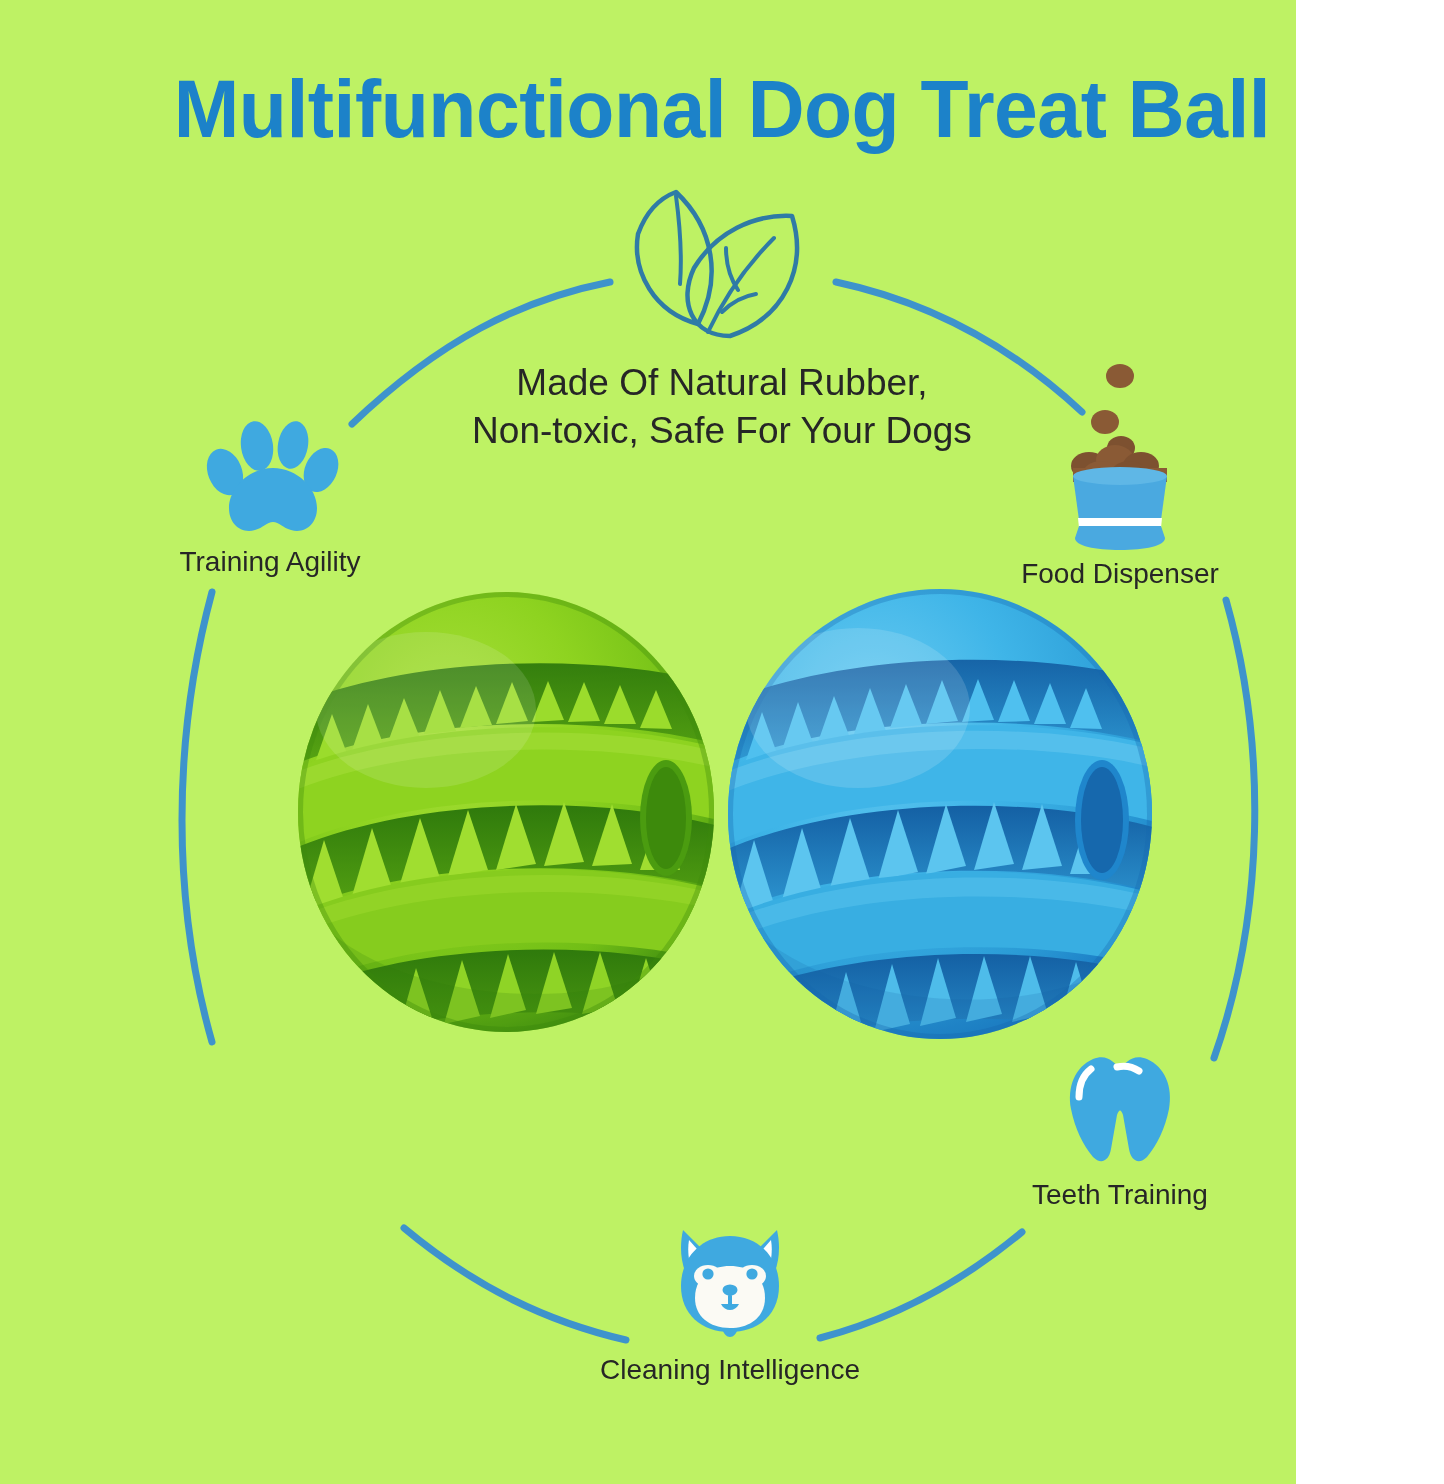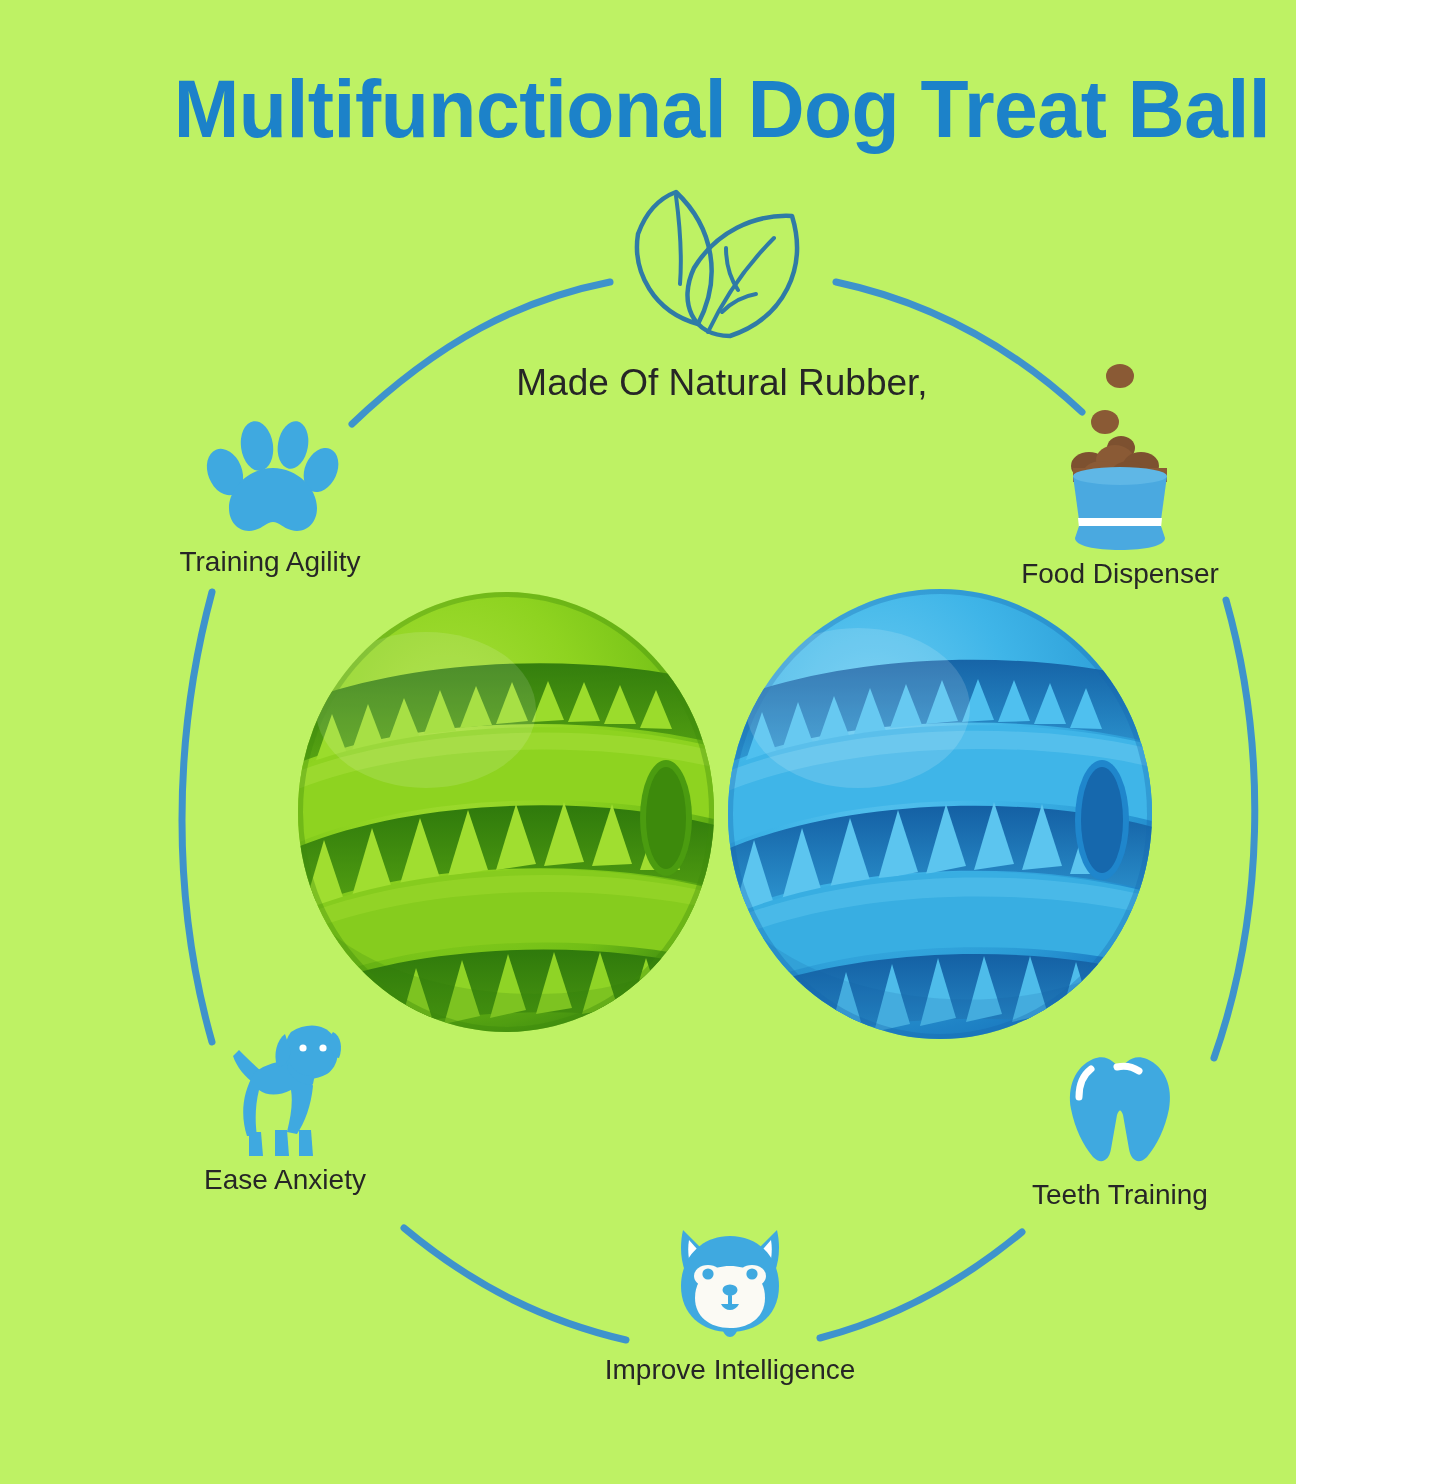--- a/index.html
+++ b/index.html
@@ -113,20 +113,21 @@
         <path d="M 52 10 C 56 40 58 72 56 98" fill="none" stroke="#2f7ba6" stroke-width="4" stroke-linecap="round"></path>
 
         <path d="M 168 30 C 184 82 160 132 106 150 C 68 150 54 116 70 82 C 92 46 130 28 168 30 Z" fill="none" stroke="#2f7ba6" stroke-width="4.5" stroke-linejoin="round"></path>
         <path d="M 150 52 C 124 78 102 108 84 146" fill="none" stroke="#2f7ba6" stroke-width="4" stroke-linecap="round"></path>
         <path d="M 102 62 C 102 78 106 92 114 104" fill="none" stroke="#2f7ba6" stroke-width="4" stroke-linecap="round"></path>
         <path d="M 132 108 C 120 110 108 116 98 126" fill="none" stroke="#2f7ba6" stroke-width="4" stroke-linecap="round"></path>
       </svg>
     </span>
     <div class="f-label-block">
       <div>Made Of Natural Rubber,</div>
+      <div>Non-toxic, Safe For Your Dogs</div>
     </div>
   </div>
 
   <div class="feature" id="feat-agility">
     <span class="icon-wrap">
       <svg width="150" height="122" viewBox="0 0 150 122">
         <ellipse cx="30" cy="52" rx="17" ry="24" transform="rotate(-22 30 52)" fill="#3fa9e0"></ellipse>
         <ellipse cx="62" cy="26" rx="16" ry="25" transform="rotate(-8 62 26)" fill="#3fa9e0"></ellipse>
         <ellipse cx="98" cy="25" rx="15" ry="24" transform="rotate(10 98 25)" fill="#3fa9e0"></ellipse>
         <ellipse cx="126" cy="50" rx="16" ry="23" transform="rotate(24 126 50)" fill="#3fa9e0"></ellipse>
@@ -158,49 +159,20 @@
         <path d="M 63 162 L 147 162 L 146 172 L 64 172 Z" fill="#ffffff"></path>
 
         <path d="M 64 170 L 146 170 L 150 182 C 150 190 130 194 105 194
                  C 80 194 60 190 60 182 Z" fill="#4aa9e0"></path>
         <ellipse cx="105" cy="120" rx="47" ry="9" fill="#5fb7e6"></ellipse>
       </svg>
     </span>
     <span class="f-label">Food Dispenser</span>
   </div>
 
-  <div class="feature" id="feat-anxiety">
-    <span class="icon-wrap">
-      <svg width="144" height="150" viewBox="0 0 144 150">
-
-        <path d="M 26 40 C 34 48 44 58 54 66 L 48 78 C 34 70 24 58 20 46 Z" fill="#3fa9e0"></path>
-
-        <path d="M 42 62 C 56 52 74 48 92 52 L 100 76 C 98 96 92 112 84 124
-                 L 74 122 C 78 106 80 92 78 80 C 66 86 54 86 46 80
-                 C 42 96 42 112 44 126 L 34 126 C 28 108 28 84 42 62 Z" fill="#3fa9e0"></path>
-
-        <path d="M 78 22 C 94 12 112 14 120 26 C 128 38 126 56 114 64
-                 C 100 72 84 70 76 58 C 70 48 70 32 78 22 Z" fill="#3fa9e0"></path>
-
-        <path d="M 72 24 C 64 30 60 44 64 56 C 70 58 76 52 78 42 Z" fill="#3fa9e0"></path>
-
-        <path d="M 120 22 C 128 26 130 38 126 48 C 120 48 116 38 116 28 Z" fill="#3fa9e0"></path>
-
-        <path d="M 76 52 C 82 64 94 68 102 64 L 100 74 C 88 76 78 68 74 58 Z" fill="#3fa9e0"></path>
-
-        <circle cx="90" cy="38" r="3.6" fill="#ffffff"></circle>
-        <circle cx="110" cy="38" r="3.6" fill="#ffffff"></circle>
-
-        <path d="M 36 122 L 48 122 L 50 146 L 36 146 Z" fill="#3fa9e0"></path>
-        <path d="M 62 120 L 74 120 L 76 146 L 62 146 Z" fill="#3fa9e0"></path>
-        <path d="M 86 120 L 98 120 L 100 146 L 86 146 Z" fill="#3fa9e0"></path>
-      </svg>
-    </span>
-    <span class="f-label">Ease Anxiety</span>
-  </div>
 
   <div class="feature" id="feat-teeth">
     <span class="icon-wrap">
       <svg width="122" height="122" viewBox="0 0 122 122">
         <path d="M 34 6 C 48 0 56 10 61 16 C 66 10 74 0 88 6
                  C 106 14 114 34 110 56 C 106 76 98 92 88 104
                  C 80 112 72 108 70 96 L 64 62 C 62 56 60 56 58 62
                  L 52 96 C 50 108 42 112 34 104
                  C 24 92 16 76 12 56 C 8 34 16 14 34 6 Z" fill="#3fa9e0"></path>
         <path d="M 32 16 C 24 22 20 32 20 44" fill="none" stroke="#ffffff" stroke-width="7" stroke-linecap="round"></path>
@@ -232,21 +204,21 @@
         <circle cx="85" cy="52" r="5.6" fill="#3fa9e0"></circle>
 
         <ellipse cx="63" cy="68" rx="7.5" ry="5.5" fill="#3fa9e0"></ellipse>
 
         <path d="M 63 74 L 63 82" stroke="#3fa9e0" stroke-width="4" stroke-linecap="round"></path>
         <path d="M 54 82 C 58 90 68 90 72 82" fill="#3fa9e0"></path>
 
         <path d="M 55 106 C 58 118 68 118 71 106 Z" fill="#3fa9e0"></path>
       </svg>
     </span>
-    <span class="f-label">Improve Intelligence</span>
+    <span class="f-label">Cleaning Intelligence</span>
   </div>
 
   <div class="ball" id="ball-green">
     <svg width="420" height="445" viewBox="0 0 420 445">
       <defs>
         <radialGradient id="gGreen" cx="36%" cy="30%" r="78%">
           <stop offset="0%" stop-color="#a9e03a"></stop>
           <stop offset="42%" stop-color="#8ed320"></stop>
           <stop offset="78%" stop-color="#71be16"></stop>
           <stop offset="100%" stop-color="#3f8d10"></stop>

